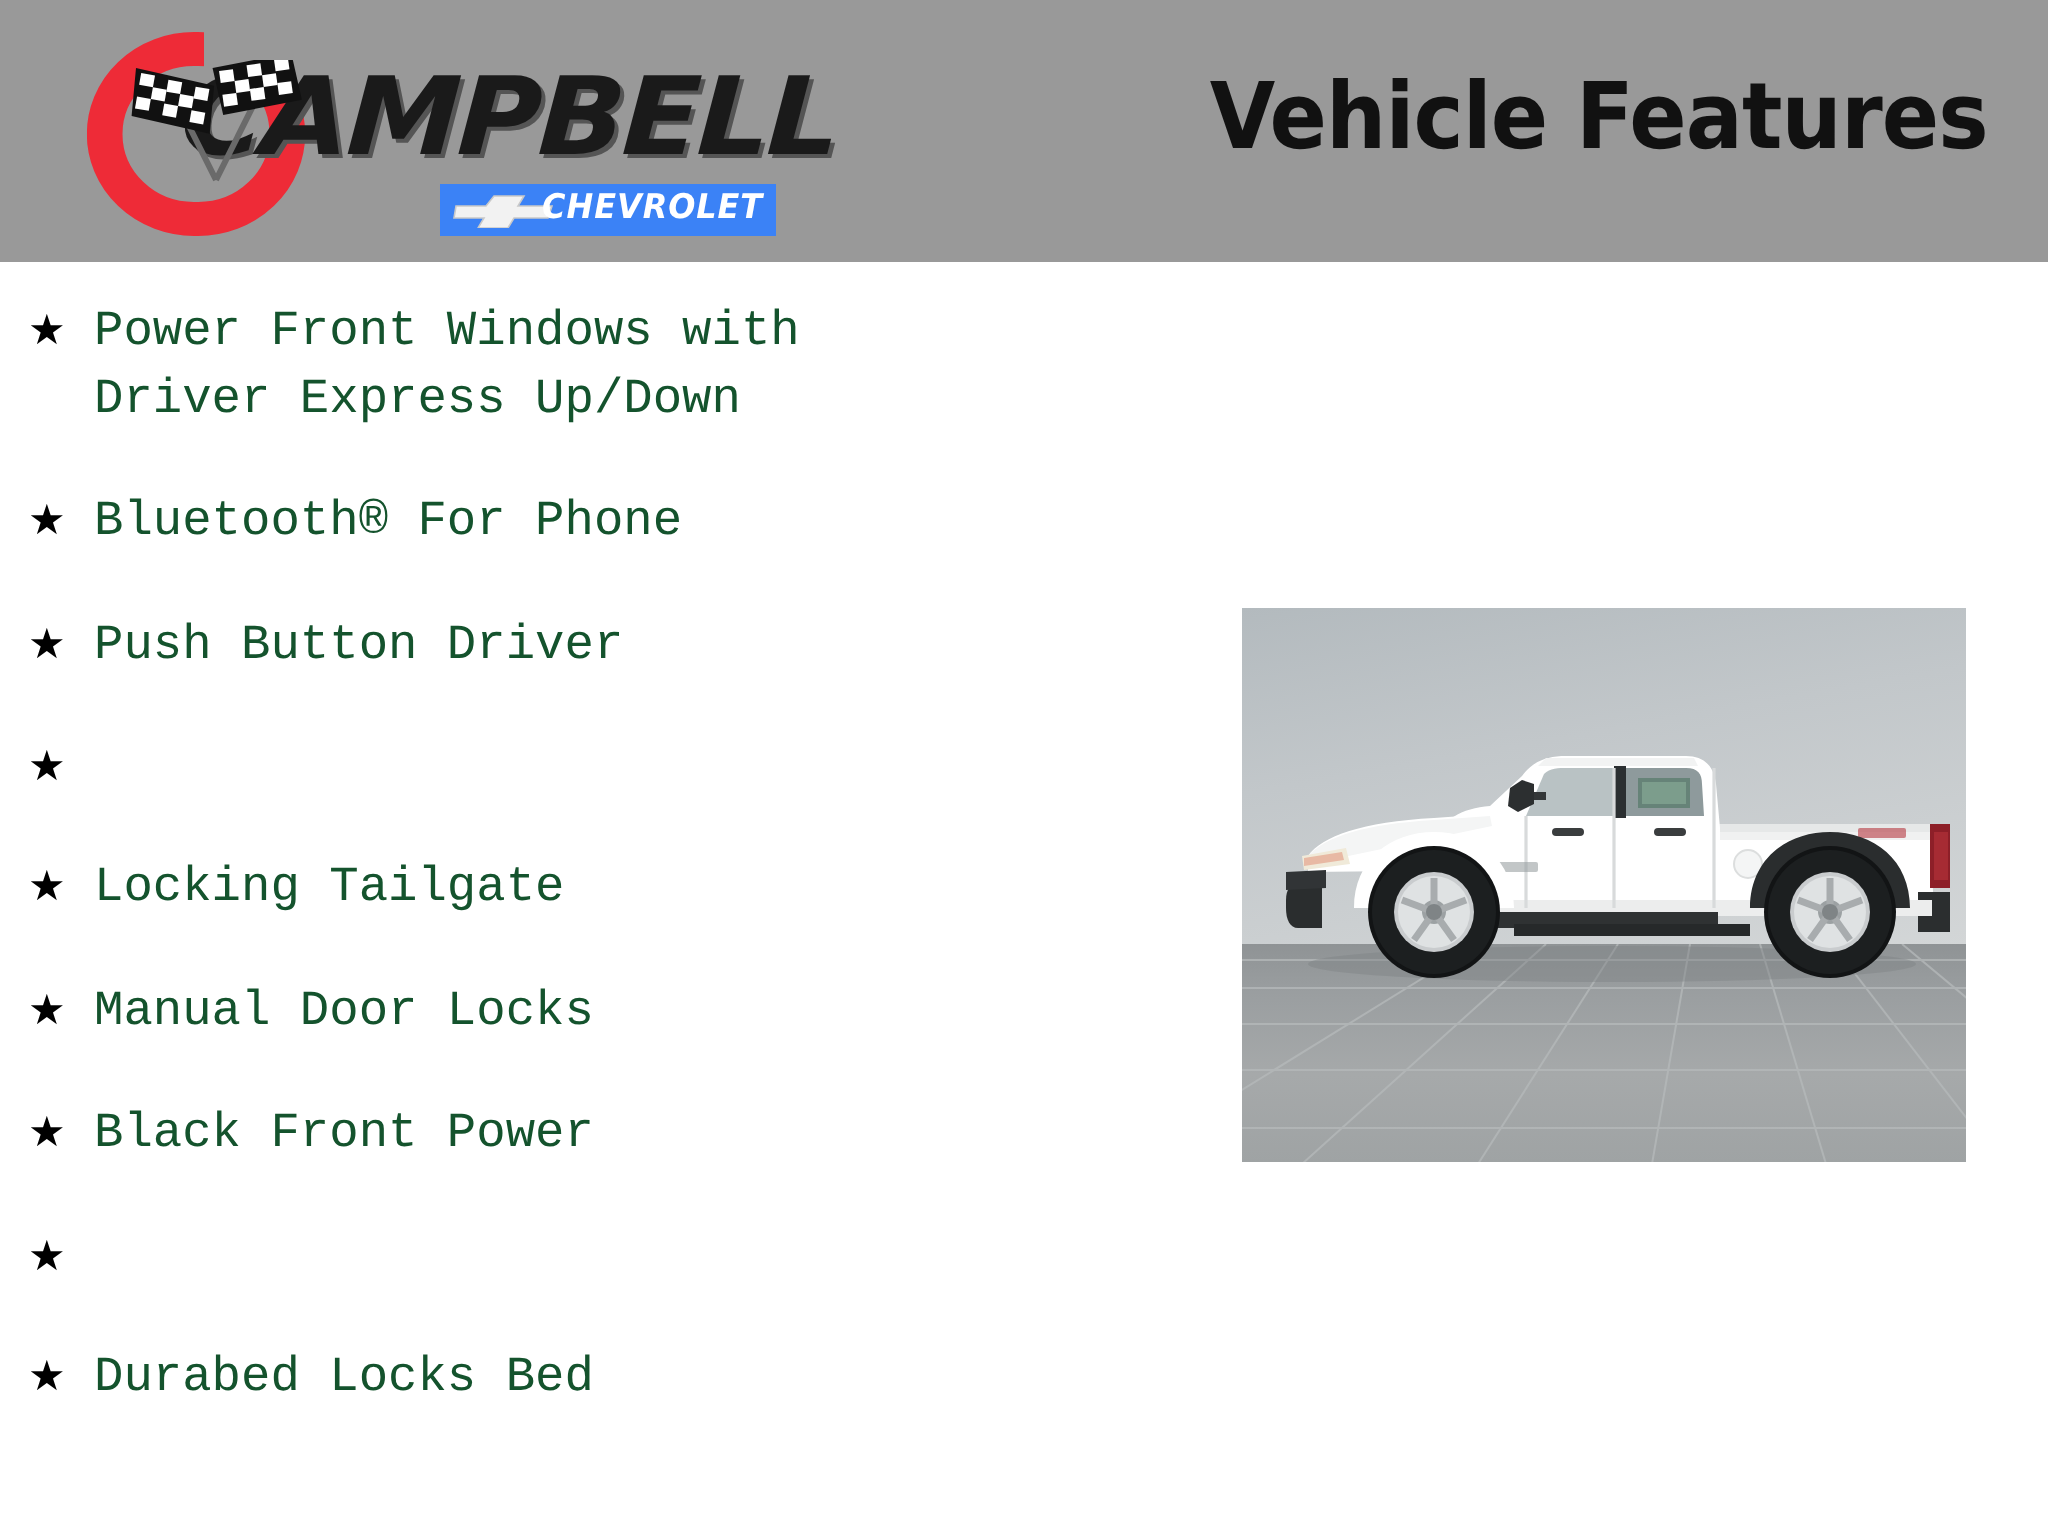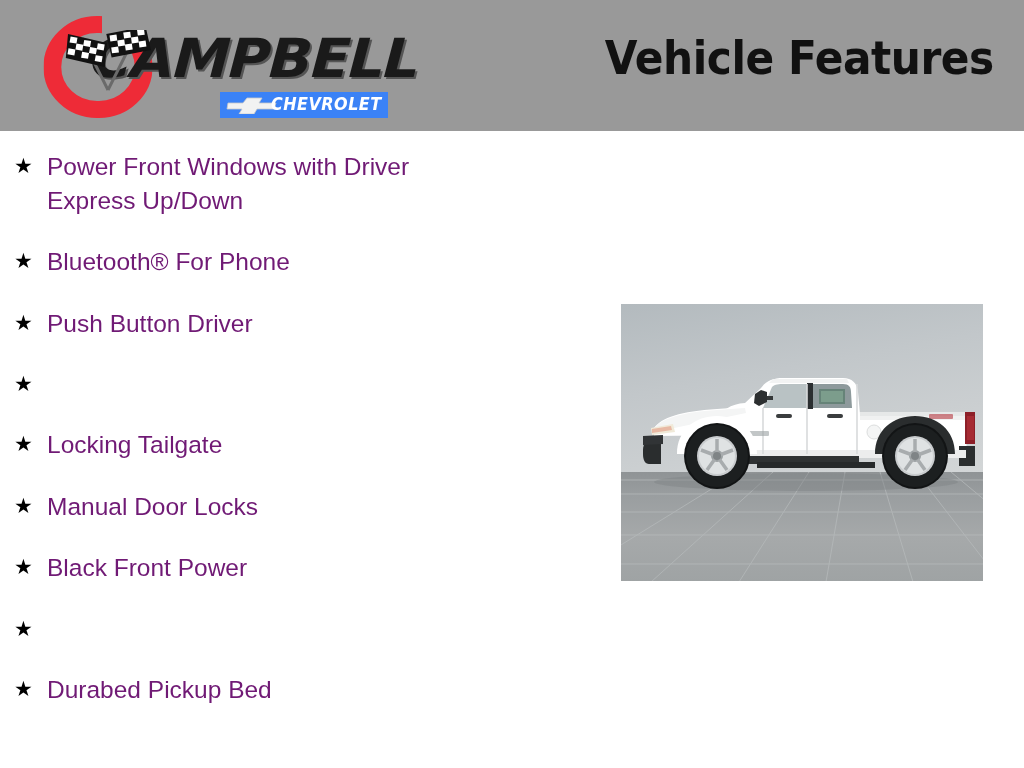--- a/index.html
+++ b/index.html
@@ -146,22 +146,23 @@
     width: 33px;
     font-size: 21px;
     line-height: 32px;
     color: #000000;
     text-align: left;
   }
   .feature-label {
     flex: 1 1 auto;
     font-size: 24.5px;
     line-height: 33.5px;
-    color: #701a75;
+    color: #14532d;
     max-width: 450px;
+    font-family: Liberation Mono, monospace;
   }
 
   
   .vehicle-photo {
     position: absolute;
     left: 621px;
     top: 304px;
     width: 362px;
     height: 277px;
     overflow: hidden;
@@ -278,21 +279,21 @@
     <span class="bullet-star">★</span>
     <span class="feature-label">Black Front Power</span>
   </div>
 
   <div class="feature-item">
     <span class="bullet-star">★</span>
   </div>
 
   <div class="feature-item">
     <span class="bullet-star">★</span>
-    <span class="feature-label">Durabed Pickup Bed</span>
+    <span class="feature-label">Durabed Locks Bed</span>
   </div>
 </div>
 
 <div class="vehicle-photo">
   <div class="photo-wall"></div>
   <div class="photo-floor">
     <svg width="362" height="110" viewBox="0 0 362 110">
       <g stroke="#b6babb" stroke-width="1" fill="none" opacity="0.75">
         <line x1="-60" y1="110" x2="118" y2="0"></line>
         <line x1="30" y1="110" x2="152" y2="0"></line>

